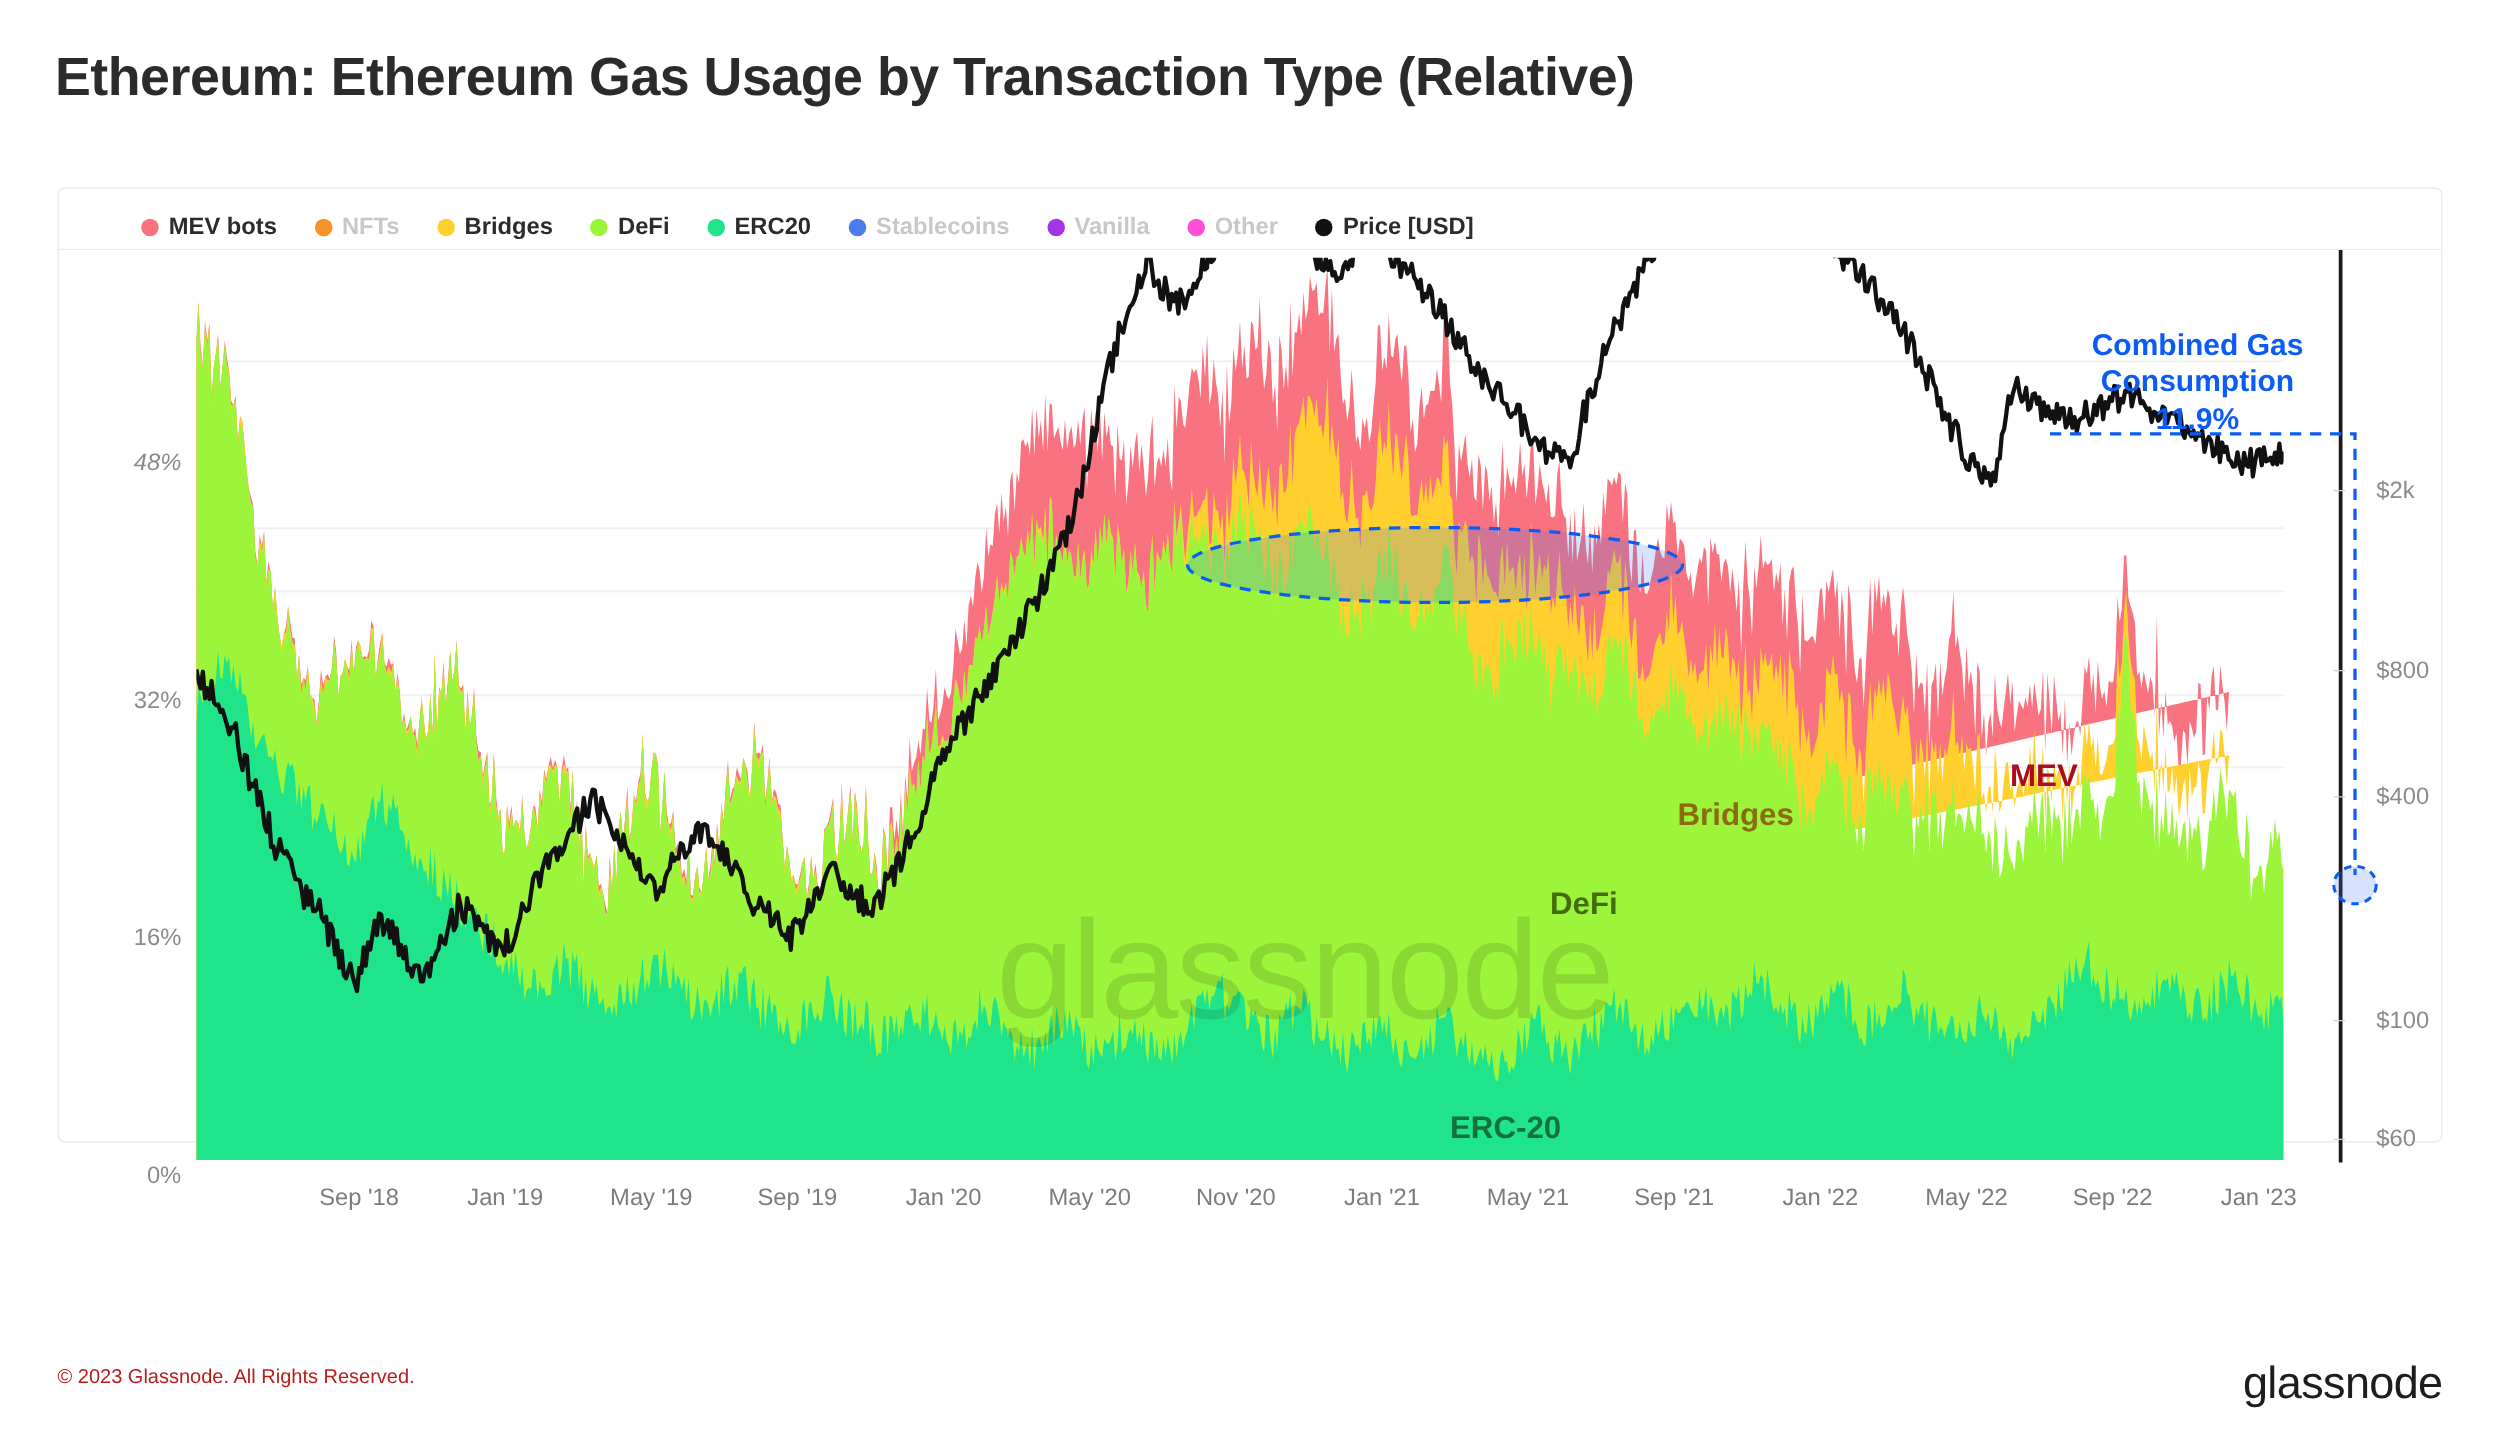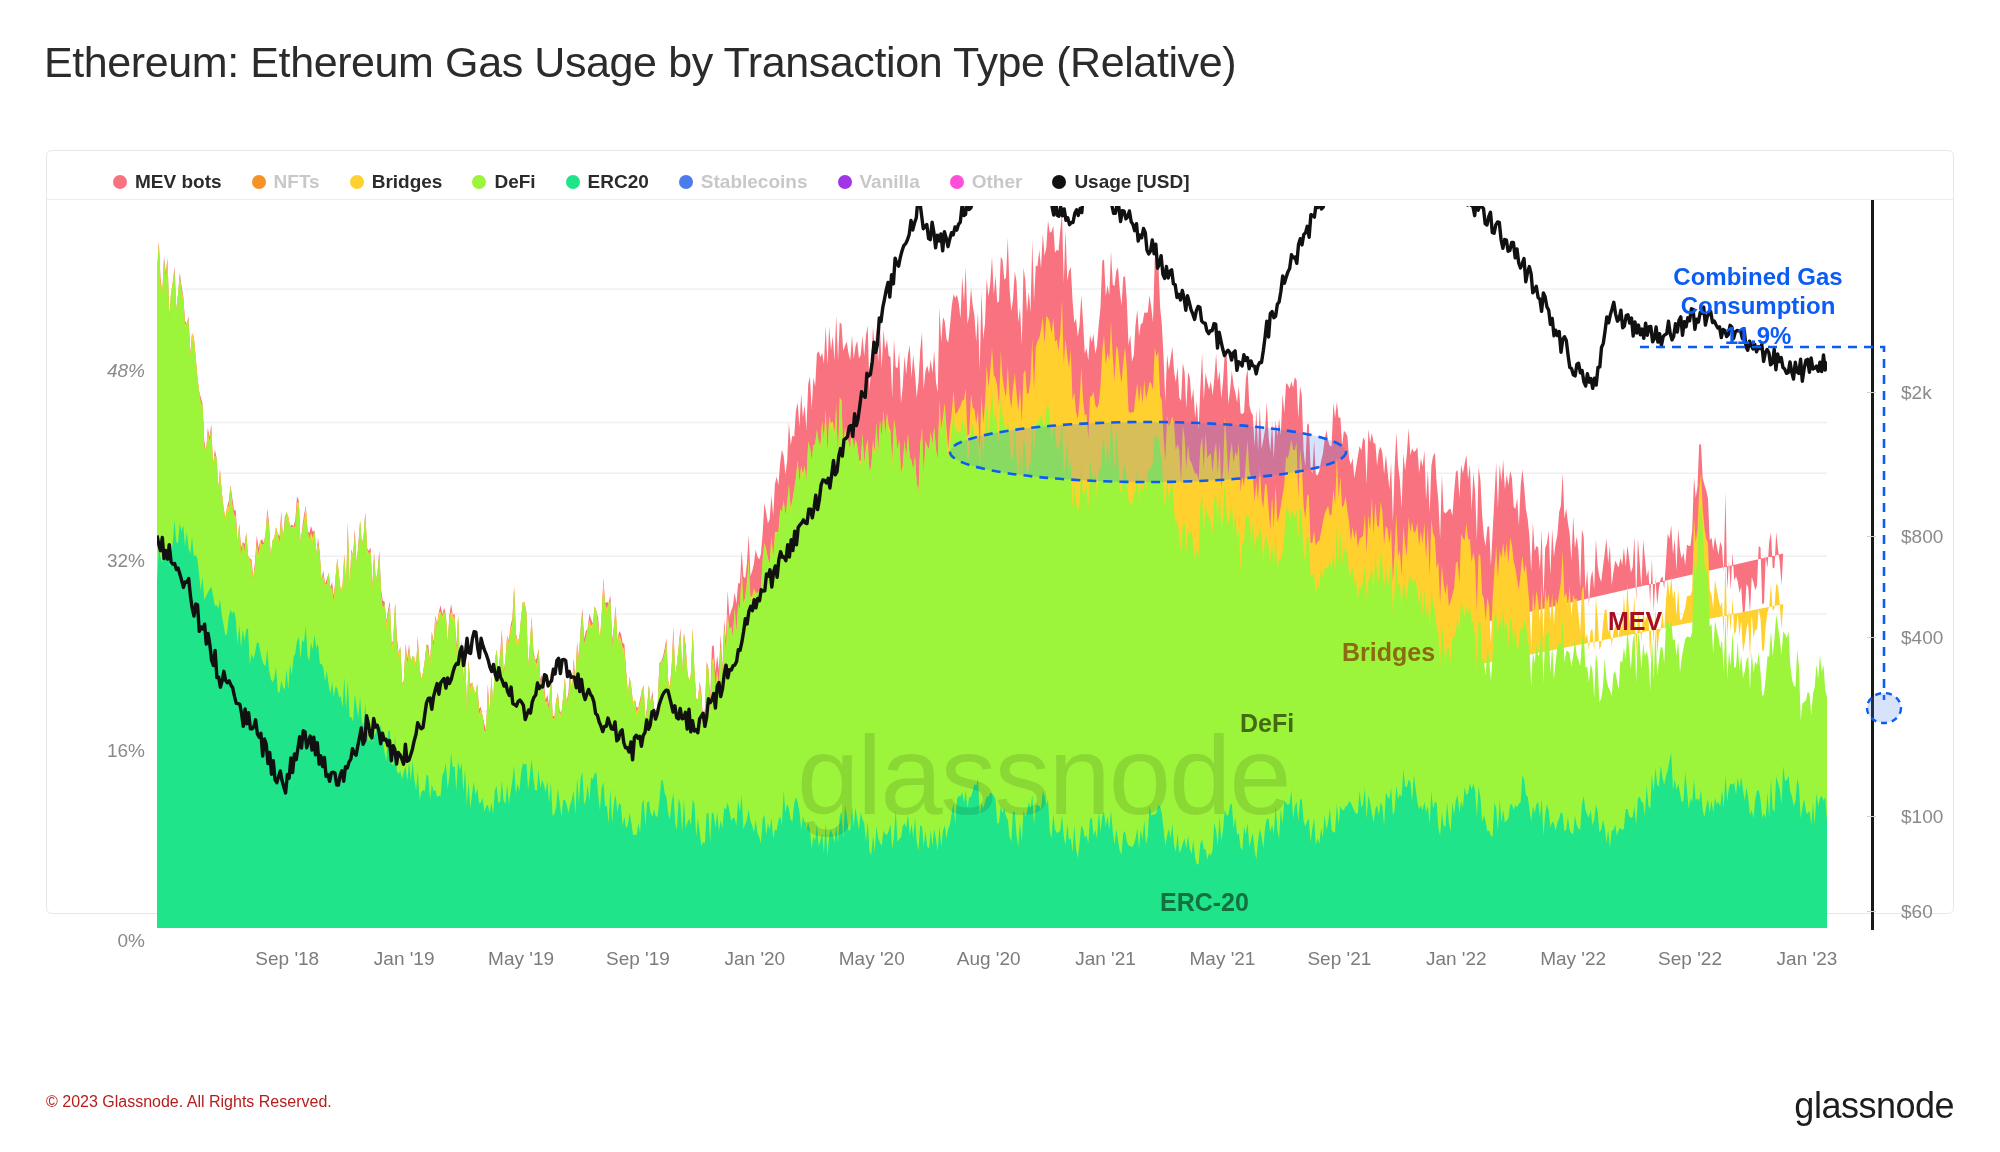--- a/index.html
+++ b/index.html
@@ -7,21 +7,21 @@
     width:2000px;height:1152px;
     background:#ffffff;
     font-family:"Liberation Sans", sans-serif;
     overflow:hidden;
   }
   .page{position:relative;width:2000px;height:1152px;}
 
   
   .title{
     position:absolute;left:44px;top:38px;
-    font-size:43px;font-weight:400;color:#2b2b2b;
+    font-size:43px;font-weight:700;color:#2b2b2b;
     letter-spacing:-0.4px;white-space:nowrap;
   }
 
   
   .card{
     position:absolute;left:46px;top:150px;
     width:1908px;height:764px;
     border:1px solid #e8e8e8;border-radius:6px;
     background:#fff;box-sizing:border-box;
   }
@@ -136,21 +136,21 @@
         <div class="legend-item dim">
           <span class="legend-dot" style="background: rgb(163, 53, 232);"></span>
           <span class="legend-label">Vanilla</span>
         </div>
         <div class="legend-item dim">
           <span class="legend-dot" style="background: rgb(255, 79, 216);"></span>
           <span class="legend-label">Other</span>
         </div>
         <div class="legend-item">
           <span class="legend-dot" style="background: rgb(17, 17, 17);"></span>
-          <span class="legend-label">Usage [USD]</span>
+          <span class="legend-label">Price [USD]</span>
         </div>
       </div>
     <div class="legend-divider"></div>
 
     <div class="plot-wrap">
 
       <div class="ylab" style="left:-22px;top:724px;">0%</div>
       <div class="ylab" style="left:-22px;top:534px;">16%</div>
       <div class="ylab" style="left:-22px;top:344px;">32%</div>
       <div class="ylab" style="left:-22px;top:154px;font-style:italic;">48%</div>
@@ -187,21 +187,21 @@
       <div class="tick-r" style="top:610px;"></div>
       <div class="tick-r" style="top:705px;"></div>
 
       <div id="xlabels">
           <div class="xlab" style="left: 121.26px;">Sep '18</div>
           <div class="xlab" style="left: 238.16px;">Jan '19</div>
           <div class="xlab" style="left: 355.06px;">May '19</div>
           <div class="xlab" style="left: 471.96px;">Sep '19</div>
           <div class="xlab" style="left: 588.86px;">Jan '20</div>
           <div class="xlab" style="left: 705.76px;">May '20</div>
-          <div class="xlab" style="left: 822.66px;">Aug '20</div>
+          <div class="xlab" style="left: 822.66px;">Nov '20</div>
           <div class="xlab" style="left: 939.56px;">Jan '21</div>
           <div class="xlab" style="left: 1056.46px;">May '21</div>
           <div class="xlab" style="left: 1173.36px;">Sep '21</div>
           <div class="xlab" style="left: 1290.26px;">Jan '22</div>
           <div class="xlab" style="left: 1407.16px;">May '22</div>
           <div class="xlab" style="left: 1524.06px;">Sep '22</div>
           <div class="xlab" style="left: 1640.96px;">Jan '23</div>
         </div>
 
     </div>

